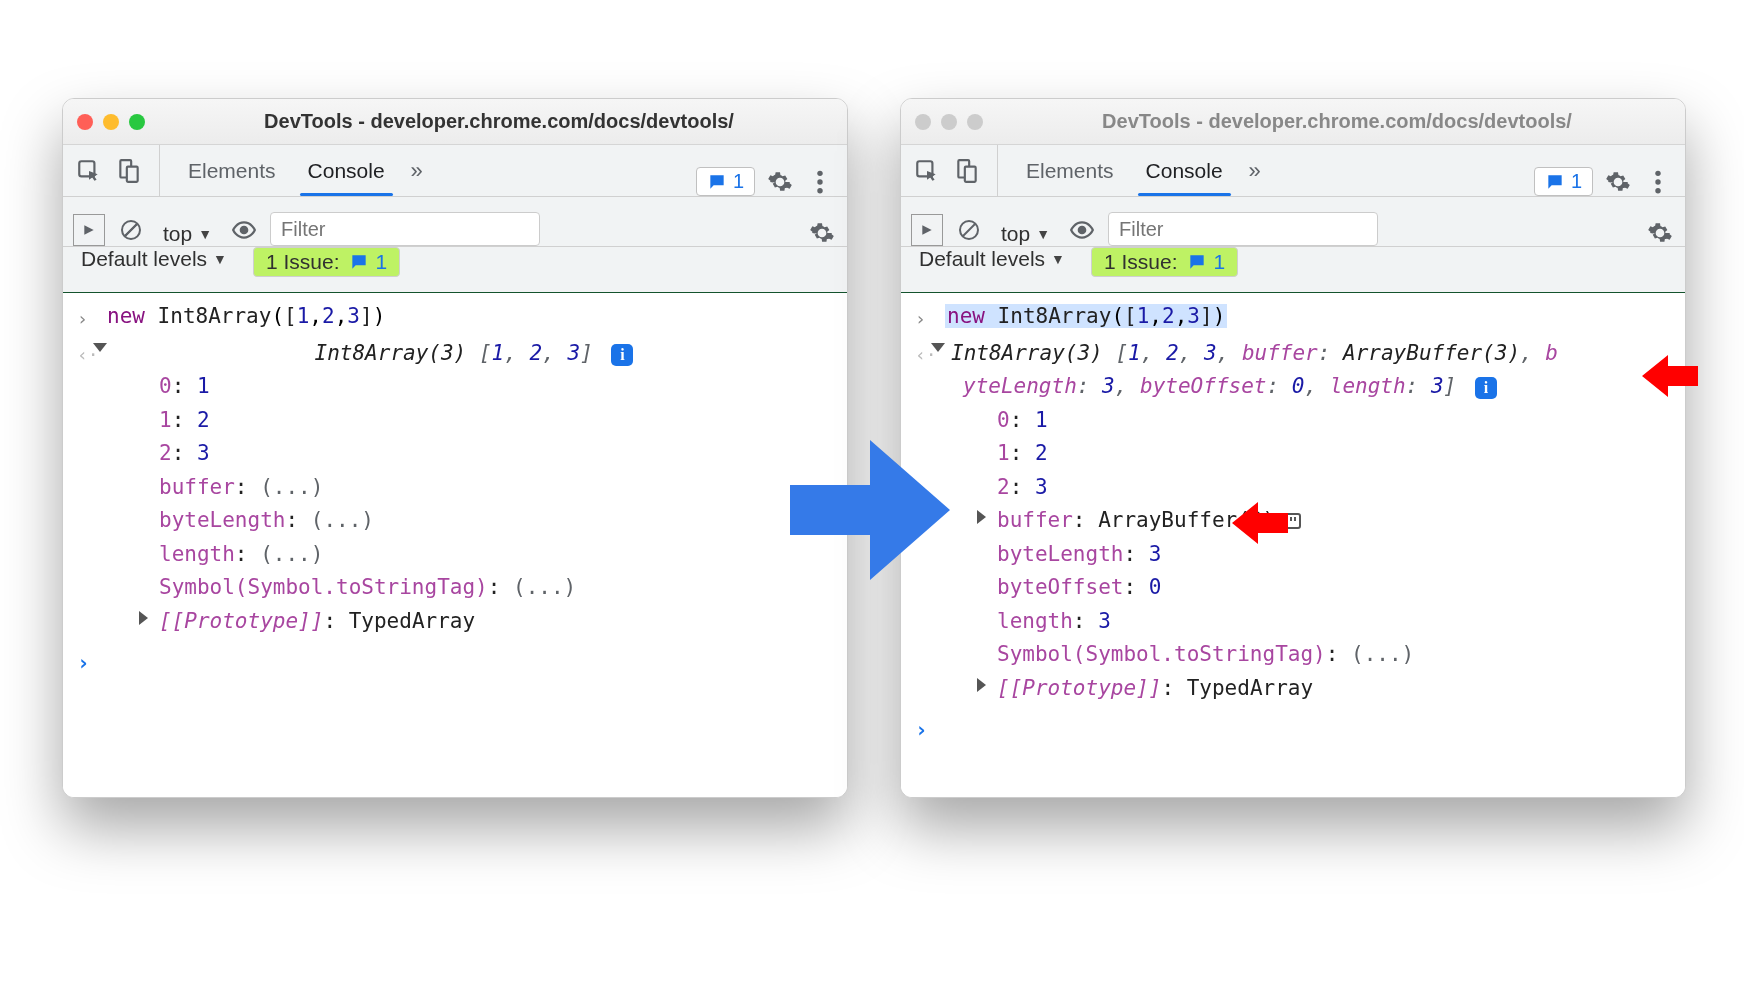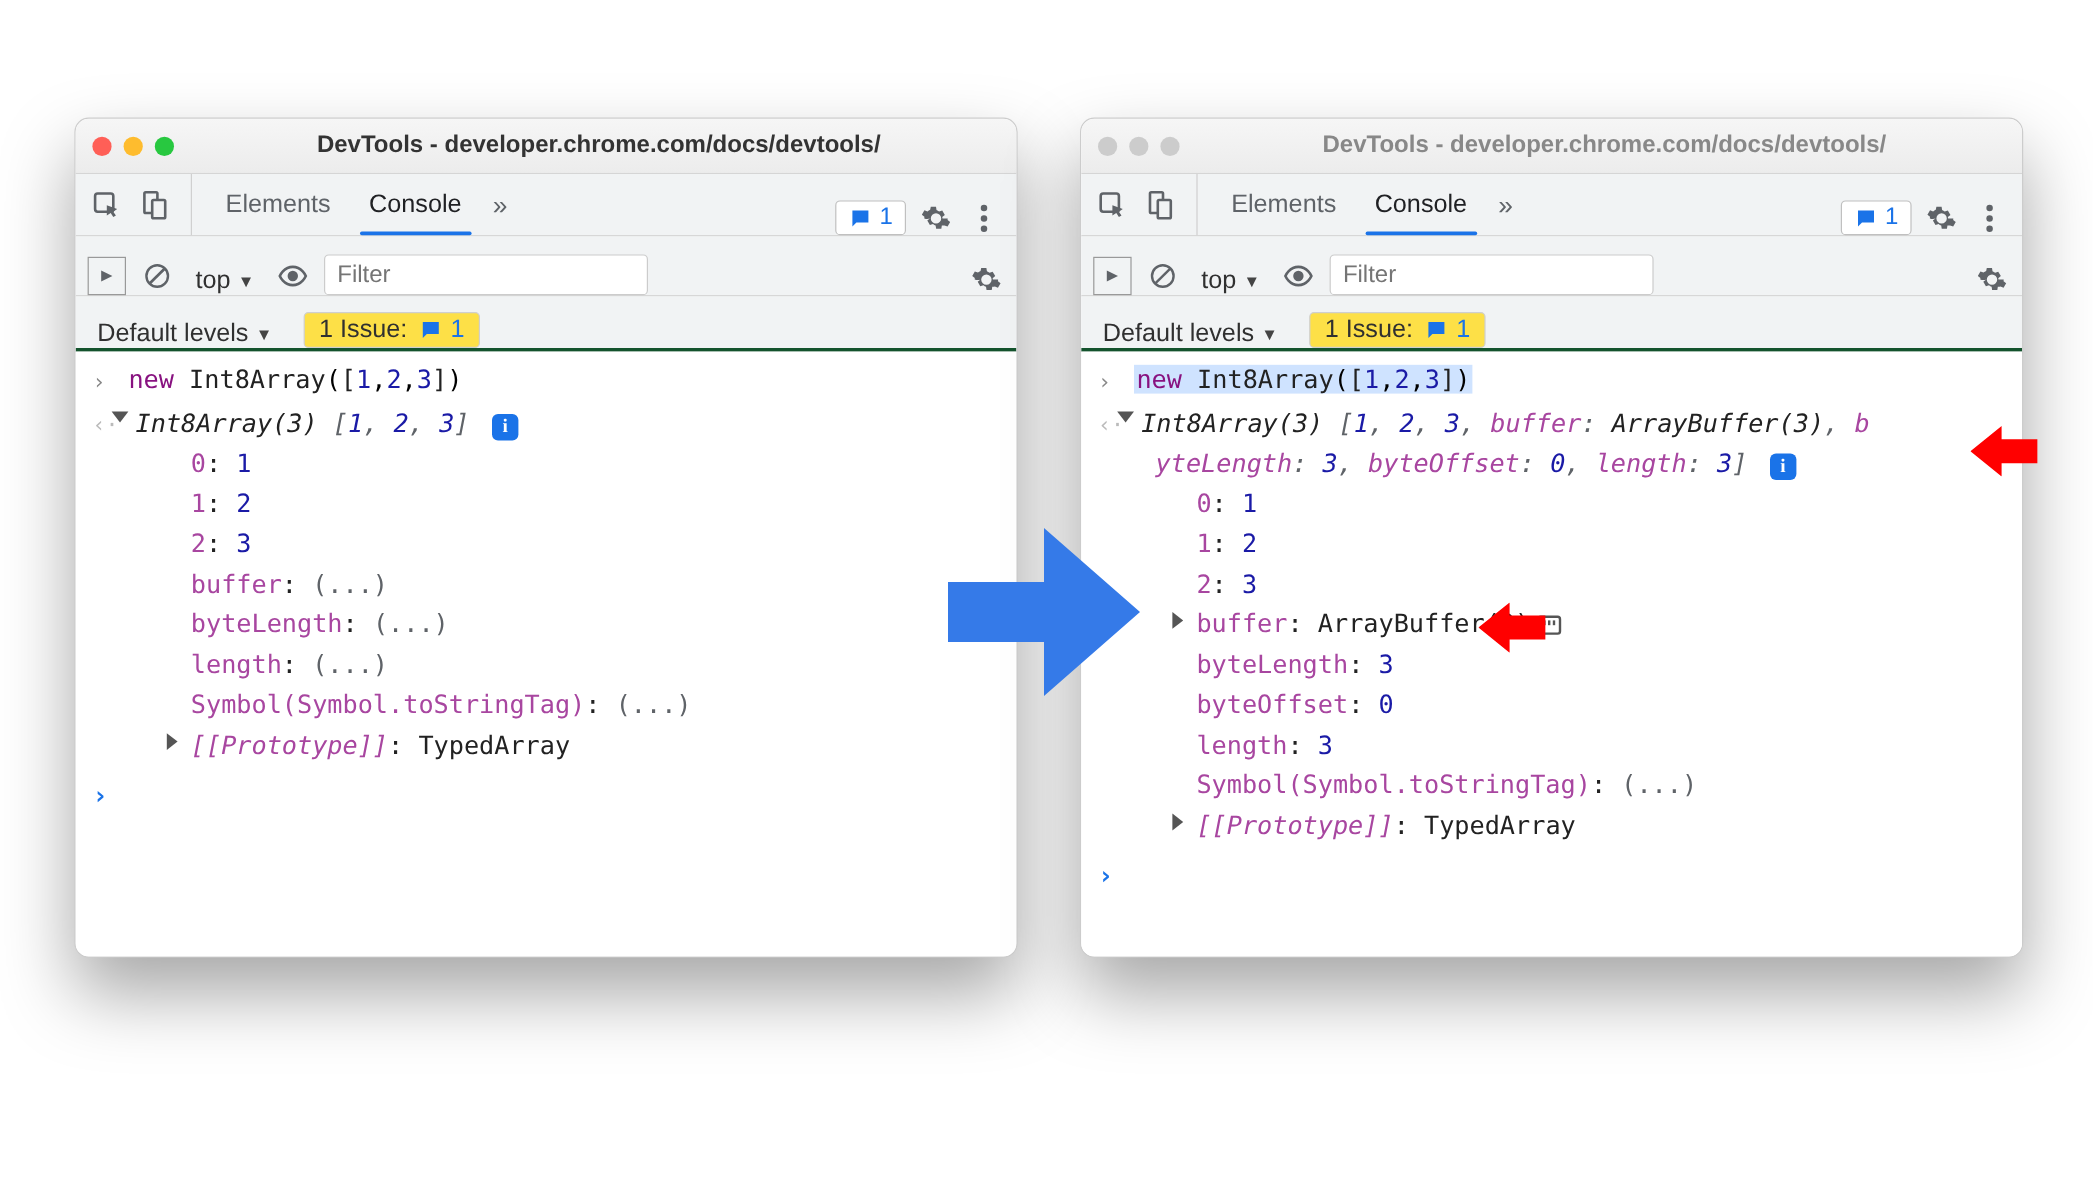--- a/index.html
+++ b/index.html
@@ -105,29 +105,29 @@
   input.filter{
     border:1px solid #ccc; border-radius:4px;
     height:34px; width:270px;
     padding:0 10px; font-size:20px;
     background:#fff;
   }
   .subbar .gear{margin-left:auto;}
   
   .levelsbar{
     height:46px; background:#f1f3f4;
-    border-bottom:3px solid #14532d;
-    display:flex; align-items:flex-end;
+    border-bottom:1px solid #14532d;
+    display:flex; align-items:flex-start;
     padding:0 12px; gap:20px;
     font-size:21px; color:#303030;
   }
   .issues{
     display:flex; align-items:center; gap:10px;
     border:1px solid #cfcfcf; border-radius:4px;
-    padding:2px 12px; background:#fde047;
+    padding:2px 12px; background:#bef264;
   }
   .issues .chip{color:#1a73e8; display:flex; align-items:center; gap:6px;}
   
   .console{
     flex:1; background:#fff; overflow:auto;
     font-family: Menlo, Consolas, monospace;
     font-size:21px; line-height:1.5;
     padding:6px 0 10px 0;
   }
   .line{ padding:2px 12px 2px 44px; position:relative;}
@@ -284,21 +284,21 @@
     </div>
   </div>
 
   <div class="console">
     <div class="line">
       <span class="gutter in">›</span>
       <span class="kw">new</span> <span class="type">Int8Array</span>(<span class="val">[</span><span class="num">1</span>,<span class="num">2</span>,<span class="num">3</span><span class="val">]</span>)
     </div>
     <div class="line">
       <span class="gutter out">‹·</span>
-      <div class="row" style="margin-left:6px;">
+      <div class="row" style="margin-left:6px;text-align:center;">
         <span class="caret down"></span>
         <span class="ital"><span class="type">Int8Array(3)</span> <span class="dim">[</span><span class="num">1</span><span class="dim">, </span><span class="num">2</span><span class="dim">, </span><span class="num">3</span><span class="dim">]</span></span>
         <span class="info-badge">i</span>
       </div>
       <div class="tree">
         <div class="row"><span class="prop">0</span><span class="val">: </span><span class="num">1</span></div>
         <div class="row"><span class="prop">1</span><span class="val">: </span><span class="num">2</span></div>
         <div class="row"><span class="prop">2</span><span class="val">: </span><span class="num">3</span></div>
         <div class="row"><span class="prop">buffer</span><span class="val">: </span><span class="dim">(...)</span></div>
         <div class="row"><span class="prop">byteLength</span><span class="val">: </span><span class="dim">(...)</span></div>

